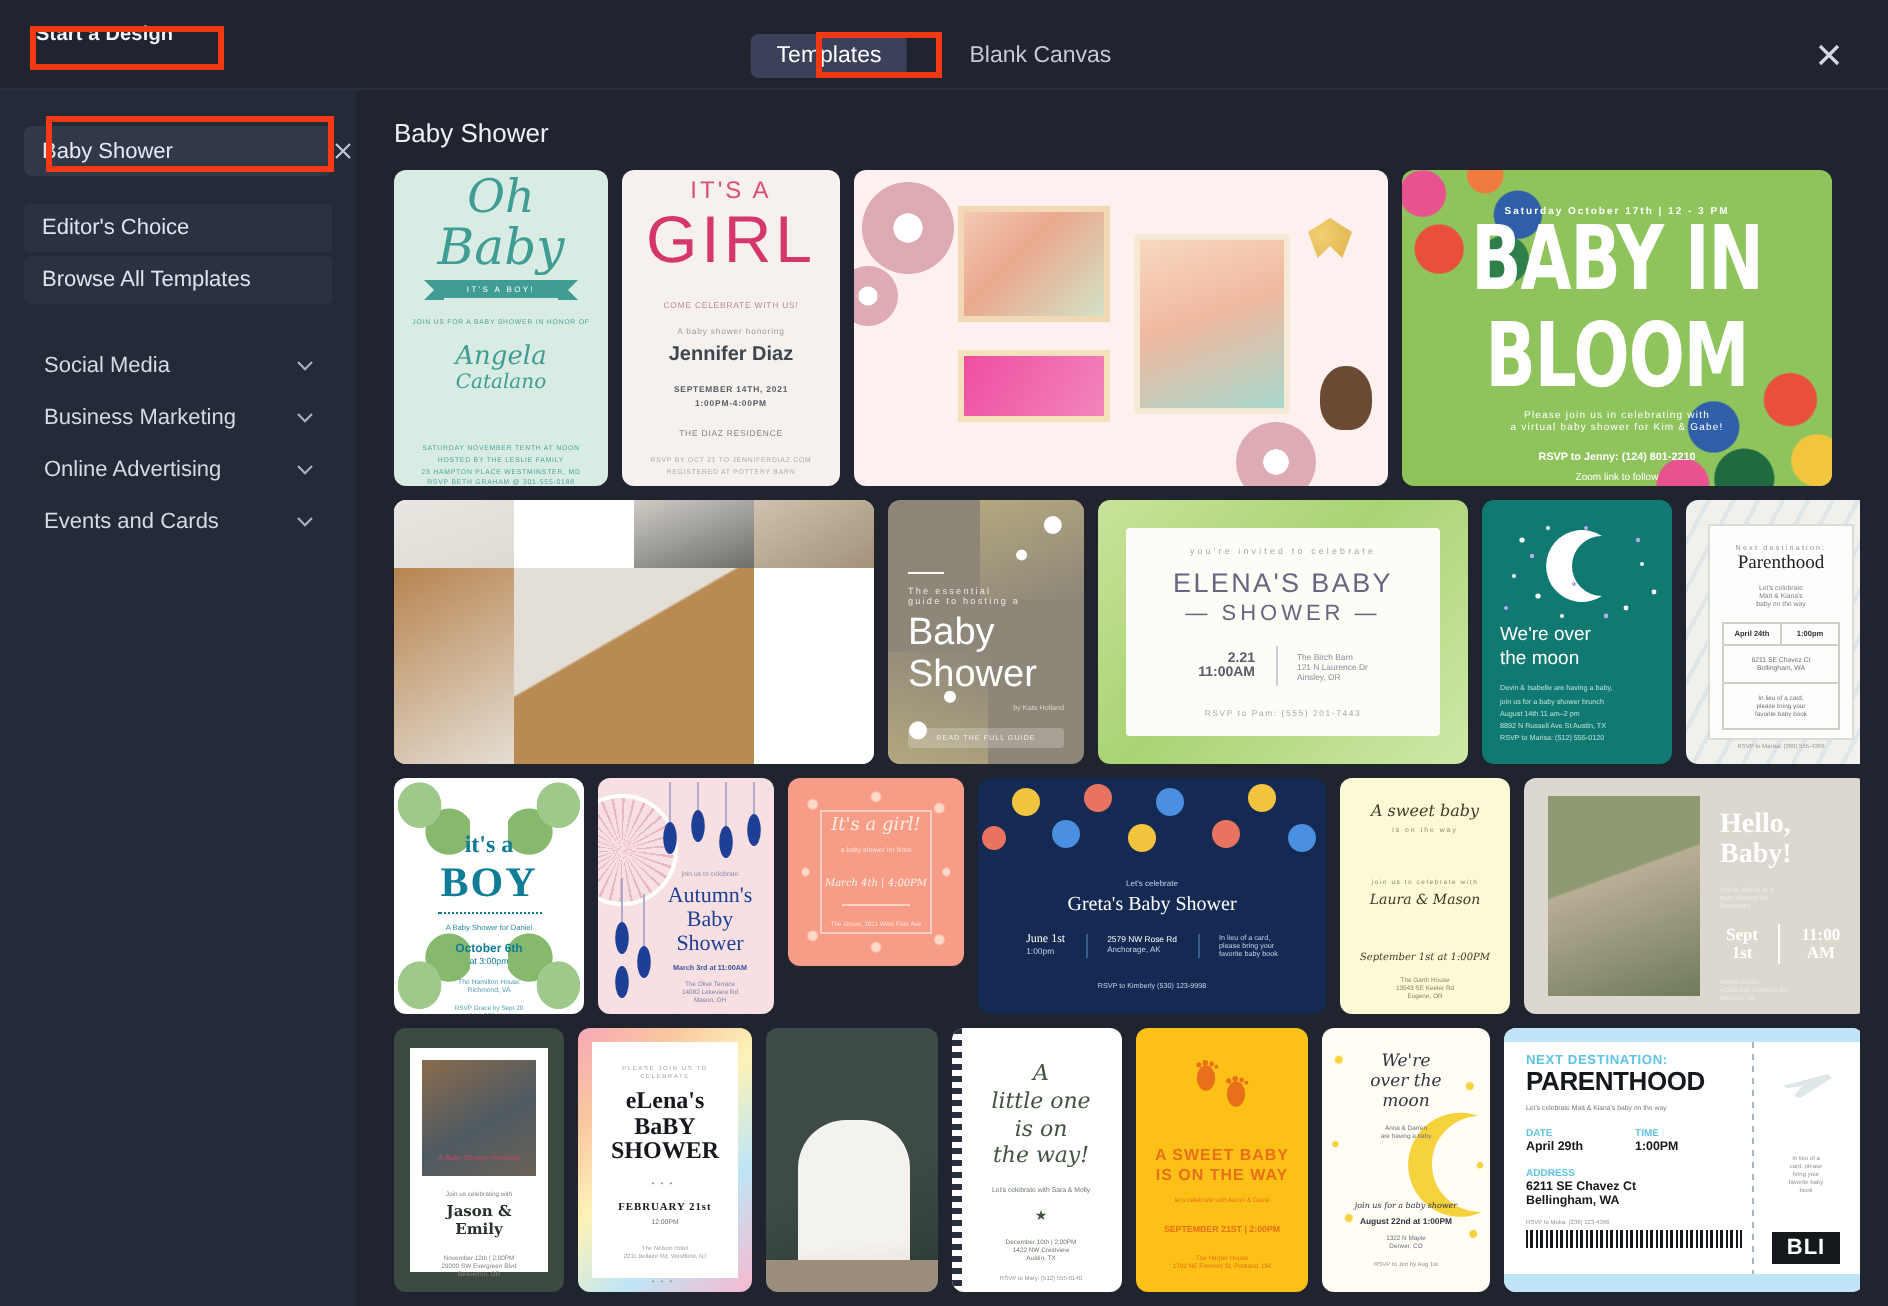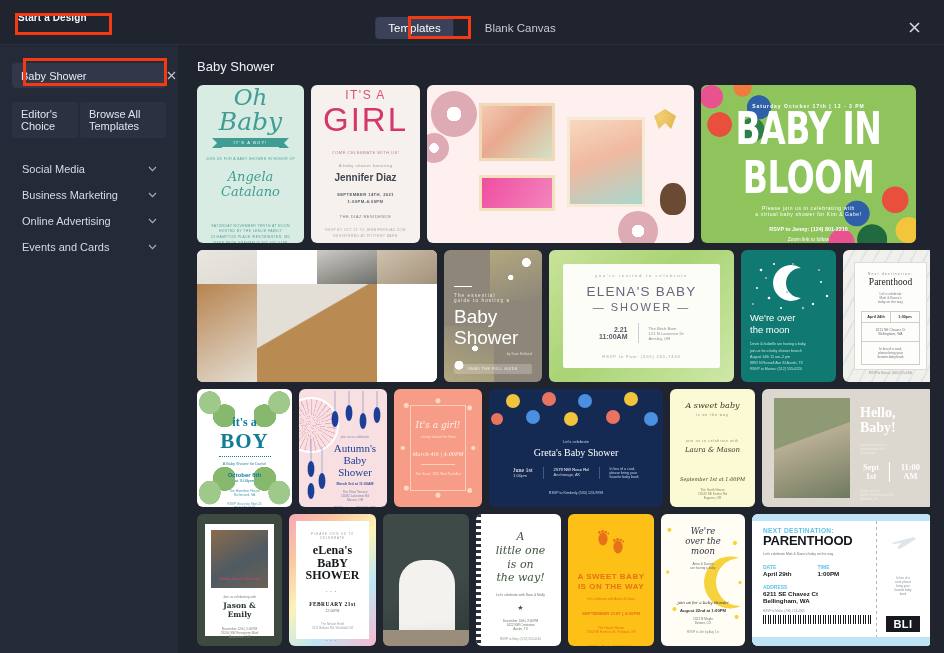--- a/index.html
+++ b/index.html
@@ -64,21 +64,21 @@
     flex: 1; background: transparent; border: none; outline: none;
     color: #e7eaf1; font-size: 11px; font-family: "Liberation Sans", sans-serif;
   }
   .search-input::placeholder { color: #8b91a3; }
   .icon-btn {
     width: 16px; height: 16px; display: flex; align-items: center; justify-content: center;
     color: #c4c9d6; cursor: pointer; flex: 0 0 auto;
   }
   .icon-sep { width: 1px; height: 14px; background: #474e63; margin: 0 5px; }
 
-  .nav-block { display: flex; flex-direction: row; gap: 2px; margin-bottom: 18px; align-items: center; }
+  .nav-block { display: flex; flex-direction: column; gap: 2px; margin-bottom: 18px; }
   .nav-pill {
     background: #2b3141; border-radius: 3px;
     padding: 6px 9px; font-size: 11px; color: #dfe3ec; cursor: pointer;
   }
   .cat-list { display: flex; flex-direction: column; }
   .cat-item {
     display: flex; align-items: center; justify-content: space-between;
     padding: 7px 9px 7px 10px; font-size: 11px; color: #d6dae5; cursor: pointer;
   }
   .chev { color: #aab0bf; font-size: 9px; }
@@ -208,21 +208,21 @@
 
         <div class="tpl-row">
 
           <div class="card oh-baby" style="width:107px;height:158px;">
             <div class="c-center" style="padding:10px 8px;">
               <div class="script" style="font-size:23px;line-height:.95;margin-top:6px;">Oh</div>
               <div class="script" style="font-size:25px;line-height:1;">Baby</div>
               <div class="ribbon">IT'S A BOY!</div>
               <div class="tiny" style="color:#4ea49a;">JOIN US FOR A BABY SHOWER IN HONOR OF</div>
               <div class="script" style="font-size:13px;margin-top:7px;line-height:1.15;">Angela</div>
-              <div class="script" style="font-size:13px;line-height:1.15;margin-bottom:24px;">Catalano</div>
+              <div class="script" style="font-size:10px;line-height:1.15;margin-bottom:24px;">Catalano</div>
               <div class="tiny" style="color:#4ea49a;">SATURDAY NOVEMBER TENTH AT NOON</div>
               <div class="tiny" style="color:#4ea49a;">HOSTED BY THE LESLIE FAMILY</div>
               <div class="tiny" style="color:#4ea49a;">23 HAMPTON PLACE WESTMINSTER, MD</div>
               <div class="tiny" style="color:#4ea49a;">RSVP BETH GRAHAM @ 301-555-0188</div>
             </div>
           </div>
 
           <div class="card its-girl" style="width:109px;height:158px;">
             <div class="c-center" style="padding:14px 9px;">
               <div style="color:#d94f76;font-size:12px;letter-spacing:1.5px;">IT'S A</div>
@@ -471,21 +471,21 @@
               <div style="color:#1d3f96;font-size:11px;font-family:'Liberation Serif',serif;line-height:1.1;">Baby</div>
               <div style="color:#1d3f96;font-size:11px;font-family:'Liberation Serif',serif;line-height:1.1;">Shower</div>
               <div style="color:#3a55a0;font-size:3.6px;font-weight:700;margin-top:4px;">March 3rd at 11:00AM</div>
               <div style="color:#7b84ab;font-size:3.2px;margin-top:4px;">The Olive Terrace</div>
               <div style="color:#7b84ab;font-size:3.2px;">14082 Lakeview Rd</div>
               <div style="color:#7b84ab;font-size:3.2px;">Mason, OH</div>
               <div style="color:#7b84ab;font-size:3px;margin-top:4px;">RSVP to Laura: (330) 555-1189</div>
             </div>
           </div>
 
-          <div class="card" style="width:88px;height:118px;background:#f79d87;">
+          <div class="card" style="width:88px;height:94px;background:#f79d87;">
             <div style="position:absolute;inset:0;background:
                  radial-gradient(circle at 14% 14%,#ffd9c8 0 2px,transparent 3px),
                  radial-gradient(circle at 50% 10%,#ffd9c8 0 2px,transparent 3px),
                  radial-gradient(circle at 86% 16%,#ffd9c8 0 2px,transparent 3px),
                  radial-gradient(circle at 14% 84%,#ffd9c8 0 2px,transparent 3px),
                  radial-gradient(circle at 50% 90%,#ffd9c8 0 2px,transparent 3px),
                  radial-gradient(circle at 86% 86%,#ffd9c8 0 2px,transparent 3px),
                  radial-gradient(circle at 10% 50%,#ffd9c8 0 1.5px,transparent 2.5px),
                  radial-gradient(circle at 90% 50%,#ffd9c8 0 1.5px,transparent 2.5px);"></div>
             <div style="position:absolute;inset:16px;border:1px solid rgba(255,235,225,.6);"></div>

